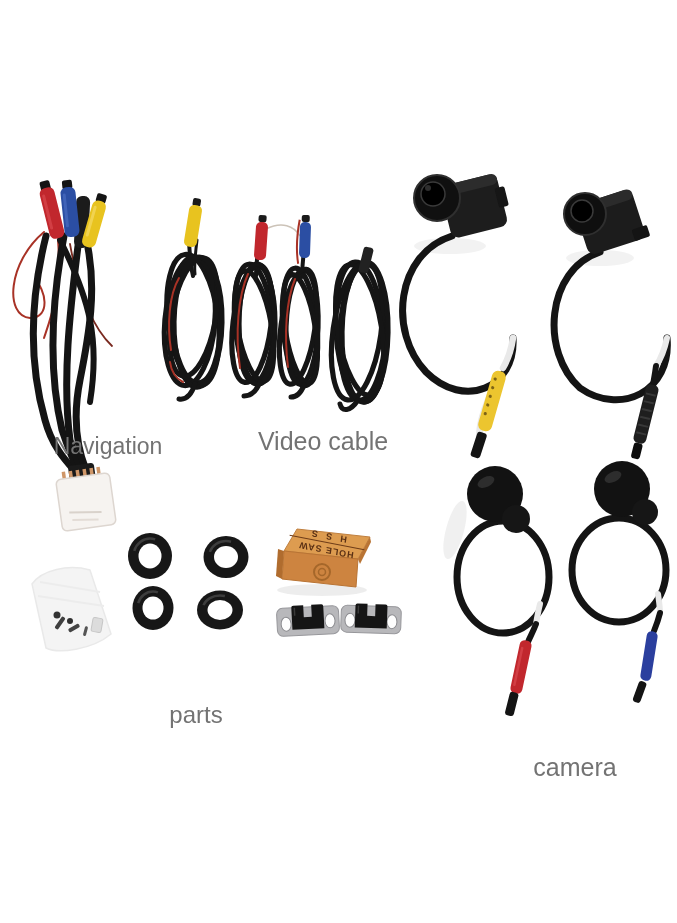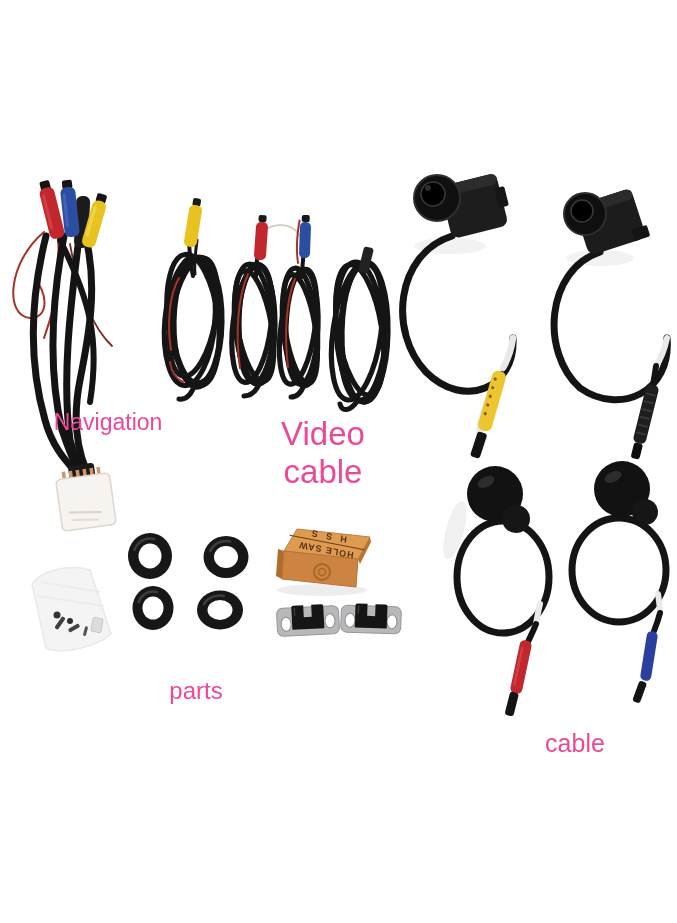--- a/index.html
+++ b/index.html
@@ -1,21 +1,21 @@
 <!DOCTYPE html>
 <html><head>
 <meta charset="utf-8">
 <style>
   html,body{margin:0;padding:0;background:#ffffff;}
   .scene{position:relative;width:677px;height:923px;background:#ffffff;overflow:hidden;
          font-family:"Liberation Sans",sans-serif;}
   .scene svg{position:absolute;left:0;top:0;}
-  .photo-label{position:absolute;color:#ec4899;text-align:center;z-index:5;}
+  .photo-label{position:absolute;color:#737373;text-align:center;z-index:5;margin-top:24px;}
   .nav-label{left:28px;top:404px;width:160px;font-size:23px;line-height:36px;}
-  .video-label{left:238px;top:415px;width:170px;font-size:33px;}
+  .video-label{left:238px;top:403px;width:170px;font-size:25px;}
   .parts-label{left:146px;top:677px;width:100px;font-size:24px;text-align:center;}
   .camera-label{left:505px;top:729px;width:140px;font-size:25px;}
   .box-label{position:absolute;left:289px;top:530px;width:76px;z-index:6;
              transform:rotate(188deg) skewY(3deg);font-size:9px;font-weight:bold;
              color:#5a3014;text-align:center;line-height:11px;}
   .box-label .l1{display:block;letter-spacing:1px;border-bottom:1px solid #6e3c18;
                  padding-bottom:1px;margin-bottom:1px;}
   .box-label .l2{display:block;letter-spacing:3px;}
   .coil{fill:none;stroke:#151515;stroke-width:5.2;stroke-linecap:round;}
   .cable{fill:none;stroke:#141414;stroke-linecap:round;}
@@ -287,20 +287,20 @@
       <path d="M-13,-14 L-13,-6" stroke="#3a3a3a" stroke-width="1.5"></path>
     </g>
   </g>
 </svg>
 
   <div class="photo-label nav-label">
     <div>Navigation</div>
   </div>
   <div class="photo-label video-label">Video cable</div>
   <div class="photo-label parts-label">parts</div>
-  <div class="photo-label camera-label">cable</div>
+  <div class="photo-label camera-label">camera</div>
 
   <div class="box-label">
     <span class="l1">HOLE SAW</span>
     <span class="l2">H S S</span>
   </div>
 
 </div>
 
 </body></html>

